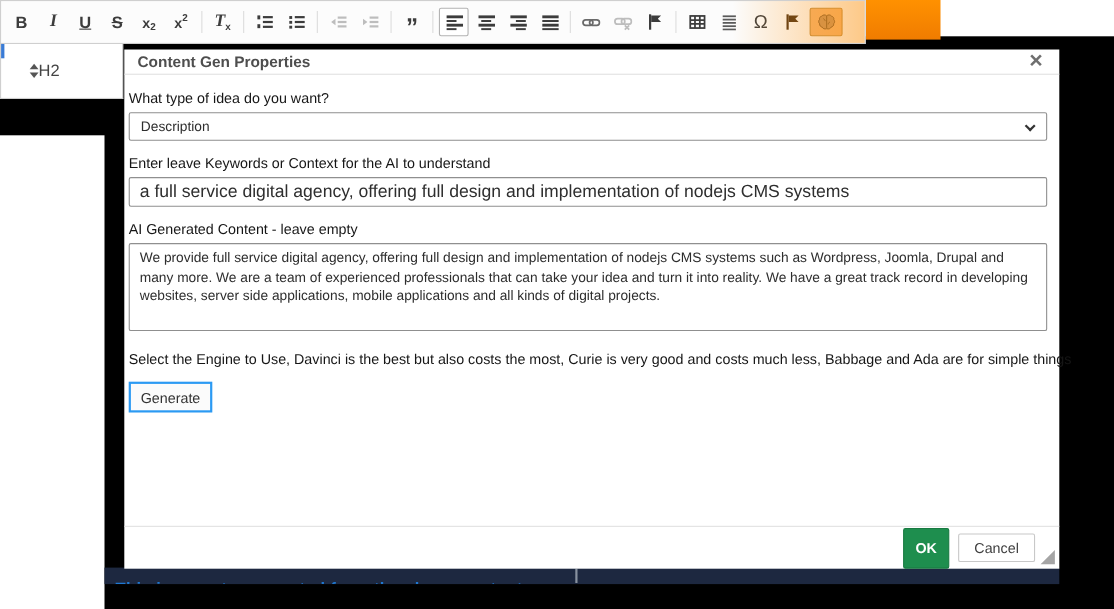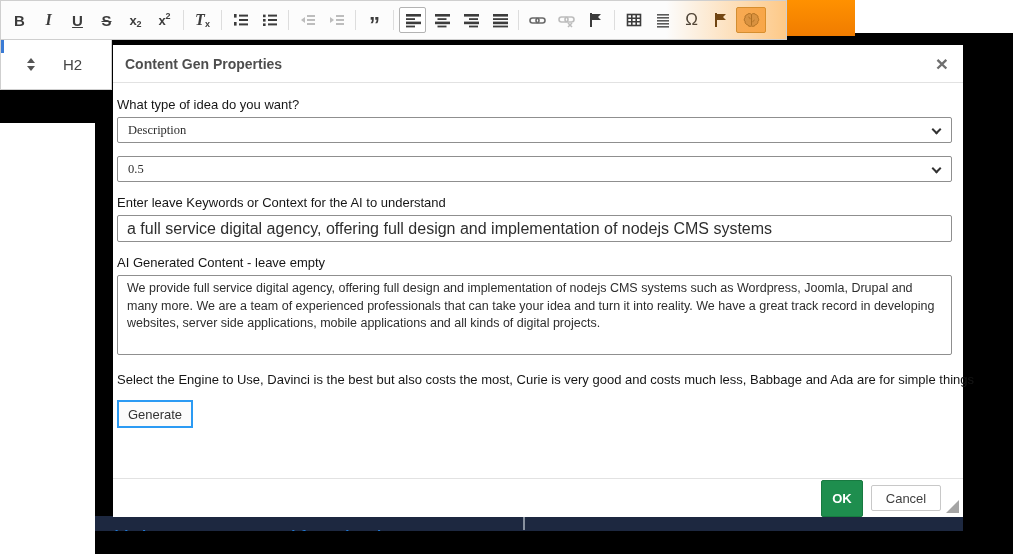--- a/index.html
+++ b/index.html
@@ -37,37 +37,37 @@
   .script-base { font-size:13px; }
   .script-mark { font-size:9px; position:relative; }
   .sub .script-mark { top:4px; }
   .sup .script-mark { top:-4px; }
   .g-quote { font-size:22px; line-height:10px; padding-top:10px; }
   .g-omega { font-weight:normal; font-size:17px; }
 
   
   .format-stub { position:absolute; left:0; top:40px; width:112px; height:50px; z-index:5;
     background:#fff; border:1px solid #cfcfcf; border-top:none;
-    display:flex; align-items:center; padding-left:26px; gap:28px; }
+    display:flex; align-items:center; padding-left:26px; gap:0; }
   .blue-tick { position:absolute; left:0; top:0; width:3px; height:13px; background:#3a7bd5; }
   .updown { display:flex; flex-direction:column; gap:3px; }
   .updown .up { width:0; height:0; border-left:4px solid transparent; border-right:4px solid transparent; border-bottom:5px solid #555; }
   .updown .down { width:0; height:0; border-left:4px solid transparent; border-right:4px solid transparent; border-top:5px solid #555; }
   .format-value { font-size:15px; color:#444; }
 
   
   .dialog { position:absolute; left:113px; top:45px; width:850px; height:472px; background:#fff; z-index:6; }
-  .dlg-header { height:38px; border-bottom:1px solid #e2e2e2; display:flex; align-items:center; padding:0 15px 0 12px; }
+  .dlg-header { height:23px; border-bottom:1px solid #e2e2e2; display:flex; align-items:center; padding:0 15px 0 12px; }
   .dlg-title { font-size:14px; font-weight:bold; color:#4e4e4e; }
   .dlg-close { margin-left:auto; color:#6f6f6f; font-size:21px; font-weight:bold; line-height:20px; cursor:pointer; }
   .dlg-body { padding:1px 11px 0 4px; }
   .fgroup { margin-top:13px; }
   .flabel { font-size:13px; color:#161616; margin-bottom:5px; white-space:nowrap; }
   .sel { height:26px; border:1px solid #8f8f8f; border-radius:2px; background:#fff;
-    display:flex; align-items:center; padding:0 26px 0 10px; font-size:12.5px; color:#2e2e2e; position:relative;font-family:Liberation Serif, serif; }
+    display:flex; align-items:center; padding:0 26px 0 10px; font-size:12.5px; color:#2e2e2e; position:relative; }
   .chev { position:absolute; right:11px; top:8px; width:7px; height:7px;
     border-right:2px solid #333; border-bottom:2px solid #333; transform:rotate(45deg); }
   .tinput { width:100%; height:27px; border:1px solid #8f8f8f; border-radius:2px; background:#fff;
     padding:0 9px; font-size:16px; color:#2e2e2e; font-family:"Liberation Sans", sans-serif; }
   .tarea { width:100%; height:80px; border:1px solid #8f8f8f; border-radius:2px; background:#fff;
     padding:4px 9px; font-size:12.5px; line-height:1.4; color:#2e2e2e; resize:none;
     font-family:"Liberation Sans", sans-serif; overflow:hidden; }
   .gen-btn { margin-top:13px; width:76px; height:28px; background:#fbfbfb; border:2px solid #2b9af3;
     font-size:13px; color:#333; display:flex; align-items:center; justify-content:center; cursor:pointer; }
   .dlg-footer { position:absolute; left:0; right:0; bottom:0; height:39px; border-top:1px solid #e2e2e2;
@@ -262,24 +262,20 @@
 
     <div class="fgroup">
       <div class="flabel">What type of idea do you want?</div>
       <div class="sel">
         <span>Description</span>
         <span class="chev"></span>
       </div>
     </div>
 
     <div class="fgroup">
-      <div class="sel">
-        <span>0.5</span>
-        <span class="chev"></span>
-      </div>
     </div>
 
     <div class="fgroup">
       <div class="flabel">Enter leave Keywords or Context for the AI to understand</div>
       <input class="tinput" type="text" value="a full service digital agency, offering full design and implementation of nodejs CMS systems" style="">
     </div>
 
     <div class="fgroup">
       <div class="flabel">AI Generated Content - leave empty</div>
       <textarea class="tarea" style="">We provide full service digital agency, offering full design and implementation of nodejs CMS systems such as Wordpress, Joomla, Drupal and many more. We are a team of experienced professionals that can take your idea and turn it into reality. We have a great track record in developing websites, server side applications, mobile applications and all kinds of digital projects.</textarea>

